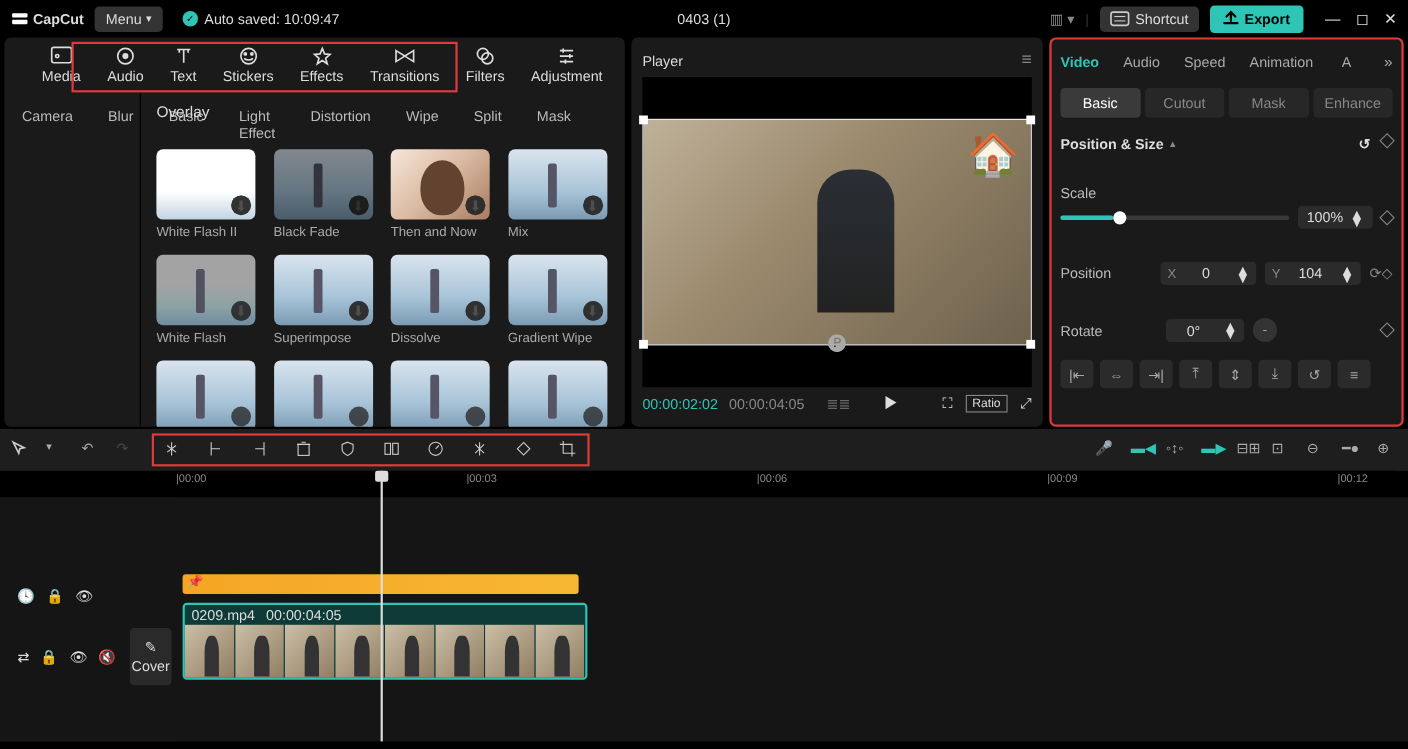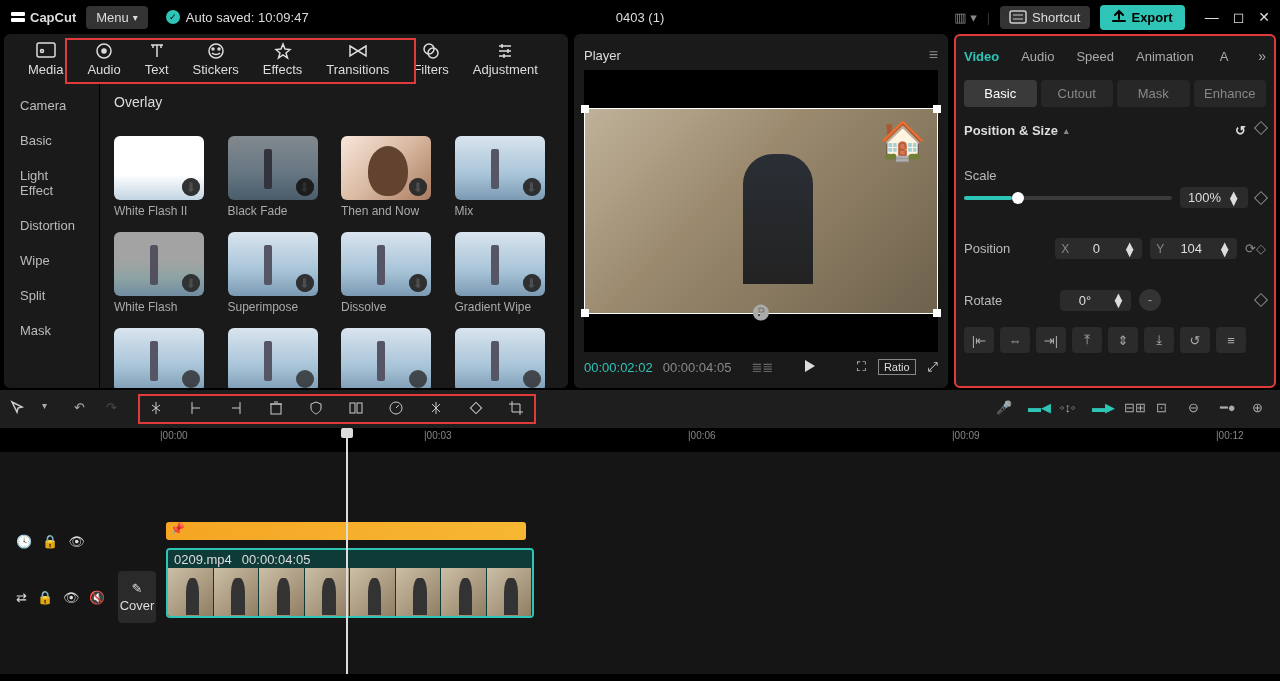--- a/index.html
+++ b/index.html
@@ -12,28 +12,28 @@
 .doc-title{position:absolute;left:50%;transform:translateX(-50%);font-weight:500}
 .title-right{margin-left:auto;display:flex;align-items:center;gap:10px}
 .shortcut-btn{background:#333;padding:4px 10px;border-radius:4px;display:flex;align-items:center;gap:6px;cursor:pointer}
 .export-btn{background:#2ec4b6;color:#000;padding:5px 12px;border-radius:4px;font-weight:600;display:flex;align-items:center;gap:5px;cursor:pointer}
 .win-ctrl{display:flex;gap:14px;margin-left:10px}
 .win-ctrl span{cursor:pointer;font-size:14px}
 
 .top-area{display:flex;height:354px;background:#000;gap:6px;padding:0 4px}
 
 .left-panel{width:570px;background:#1a1a1a;border-radius:6px;display:flex;flex-direction:column;overflow:hidden}
-.tool-tabs{display:flex;height:50px;align-items:center;padding:0 12px}
+.tool-tabs{display:flex;height:50px;align-items:center;padding:0 22px}
 .tool-tab{display:flex;flex-direction:column;align-items:center;justify-content:center;gap:2px;padding:4px 12px;cursor:pointer;color:#ccc}
 .tool-tab.active{color:#2ec4b6}
 .tool-tab svg{stroke:currentColor;fill:none;stroke-width:1.5}
 .highlight-tabs{position:absolute;left:65px;top:38px;width:351px;height:46px;border:2px solid #e03a3a;pointer-events:none;z-index:5}
 
 .left-bottom{display:flex;flex:1;overflow:hidden}
-.side-list{width:96px;border-right:1px solid #000;display:flex;flex-direction:column;padding-top:4px}
+.side-list{width:124px;border-right:1px solid #000;display:flex;flex-direction:row;padding-top:4px}
 .side-item{padding:10px 16px;color:#bbb;cursor:pointer}
 .thumb-area{flex:1;padding:10px 14px;overflow:auto}
 .overlay-title{color:#ddd;margin-bottom:26px;font-size:14px}
 .thumb-grid{display:grid;grid-template-columns:repeat(4,1fr);gap:14px}
 .thumb{display:flex;flex-direction:column;gap:4px}
 .thumb-img{width:90px;height:64px;border-radius:6px;background:linear-gradient(180deg,#d9e4ee 0%,#a8c4d8 60%,#7b9ab2 100%);position:relative;overflow:hidden}
 .thumb-img::after{content:"";position:absolute;right:4px;bottom:4px;width:18px;height:18px;border-radius:50%;background:#2b2b2bcc;display:flex;align-items:center;justify-content:center}
 .thumb-dl{position:absolute;right:4px;bottom:4px;width:18px;height:18px;border-radius:50%;background:#2b2b2bcc;display:flex;align-items:center;justify-content:center;pointer-events:none}
 .thumb-label{color:#aaa;font-size:12px;white-space:nowrap;overflow:hidden;text-overflow:ellipsis}
 .thumb-img.tower::before{content:"";position:absolute;left:40%;top:20%;width:8px;height:40px;background:#556;border-radius:2px}
@@ -215,20 +215,21 @@
           <svg width="20" height="18">
             <path d="M4 4h12M4 9h12M4 14h12M7 2v4M13 7v4M9 12v4"></path>
           </svg>
           <span>Adjustment</span>
         </div>
     </div>
     <div class="highlight-tabs"></div>
     <div class="left-bottom">
       <div class="side-list">
         <div class="side-item">Camera</div>
+        <div class="side-item">Blur</div>
         <div class="side-item">Basic</div>
         <div class="side-item">Light Effect</div>
         <div class="side-item">Distortion</div>
         <div class="side-item">Wipe</div>
         <div class="side-item">Split</div>
         <div class="side-item">Mask</div>
       </div>
       <div class="thumb-area">
         <div class="overlay-title">Overlay</div>
         <div class="thumb-grid">

